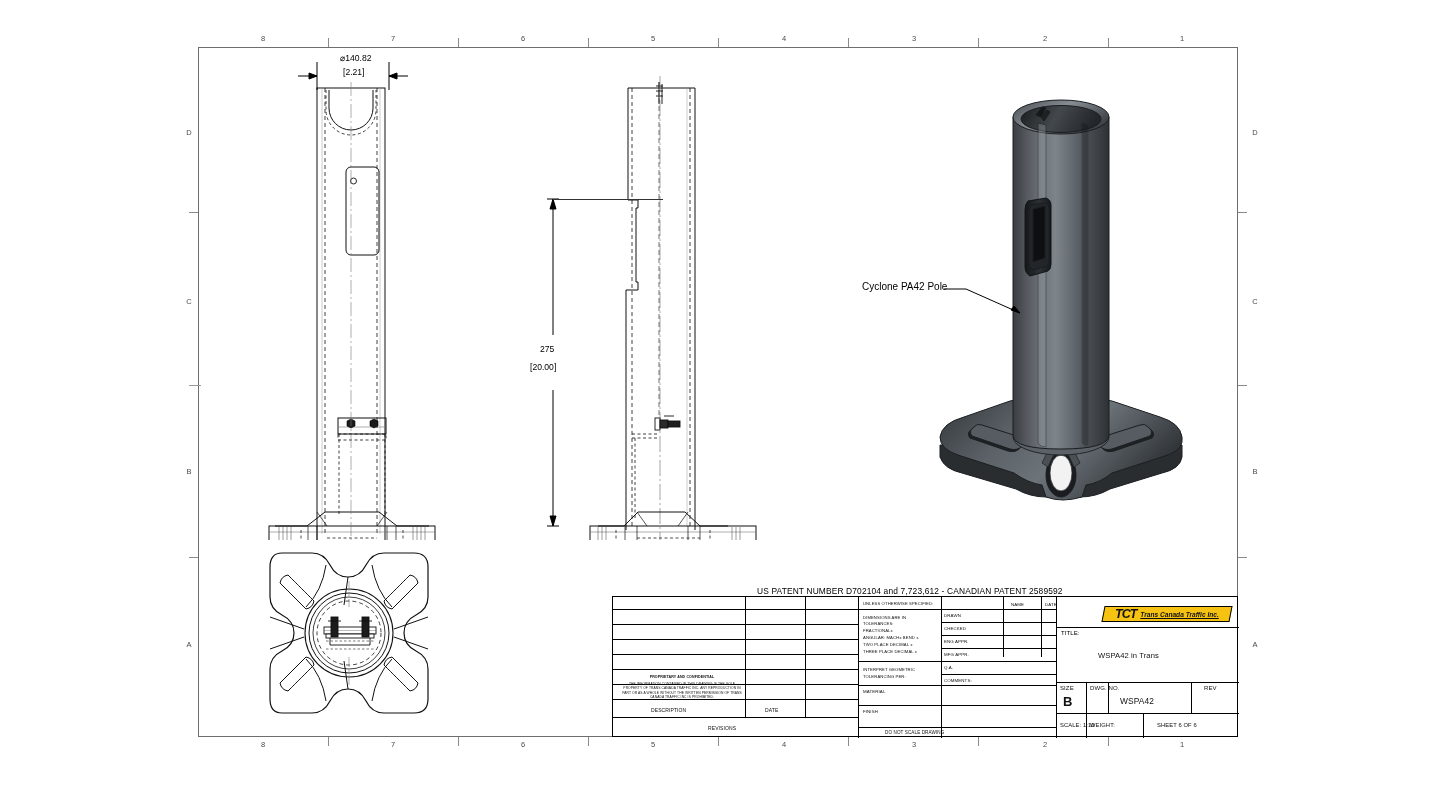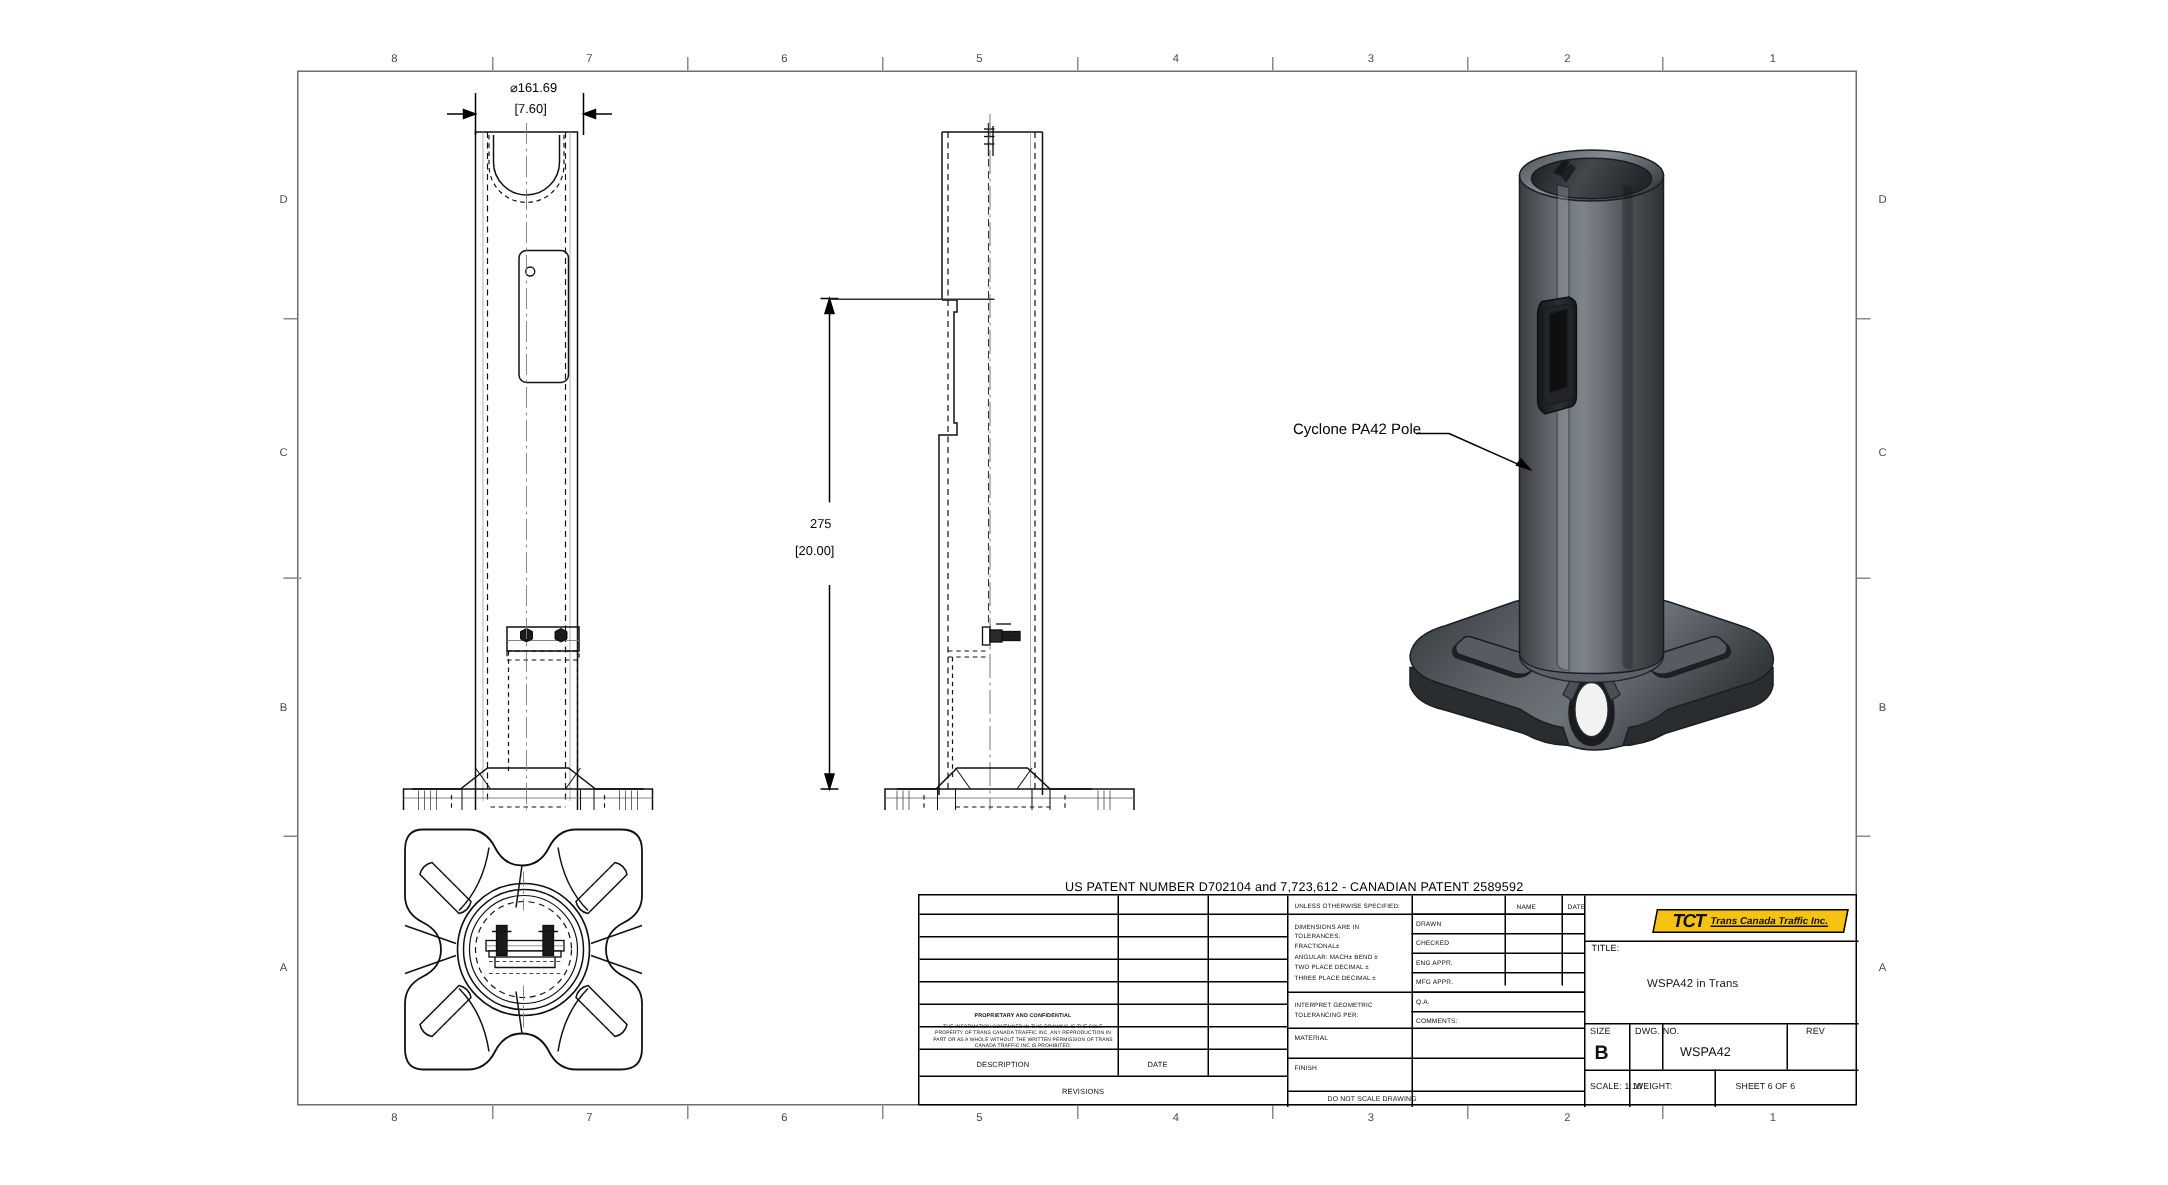--- a/index.html
+++ b/index.html
@@ -62,21 +62,21 @@
     position: absolute;
     font-size: 4.6px;
     color: #111;
     line-height: 1.25;
     letter-spacing: .1px;
     white-space: pre-line;
   }
   .tb-txt-md { font-size: 6px; color: #000; }
   .patent-line {
     position: absolute;
-    left: 710px; top: 586px;
+    left: 757px; top: 586px;
     font-size: 8.4px;
     color: #000;
     letter-spacing: .15px;
     white-space: nowrap;
   }
   
   .logo-wrap {
     position: absolute;
     left: 1103px; top: 606px;
     width: 128px; height: 16px;
@@ -239,22 +239,22 @@
   <svg style="position:absolute; left:292px; top:56px;" width="130" height="34" viewBox="0 0 130 34">
     <g stroke="#000" stroke-width="1" class="nofill">
       <line x1="25" y1="6" x2="25" y2="34"></line>
       <line x1="97" y1="6" x2="97" y2="34"></line>
       <line x1="6" y1="20" x2="25" y2="20"></line>
       <line x1="116" y1="20" x2="97" y2="20"></line>
       <polygon points="25,20 17,17 17,23" fill="#000"></polygon>
       <polygon points="97,20 105,17 105,23" fill="#000"></polygon>
     </g>
   </svg>
-  <div class="dim-txt" style="left:340px; top:53px;">⌀161.69</div>
-  <div class="dim-txt" style="left:343px; top:67px;">[7.60]</div>
+  <div class="dim-txt" style="left:340px; top:53px;">⌀140.82</div>
+  <div class="dim-txt" style="left:343px; top:67px;">[2.21]</div>
 
   <svg style="position:absolute; left:580px; top:60px;" width="190" height="480" viewBox="0 0 190 480">
     <g stroke="#111" class="nofill" stroke-width="1">
 
       <line x1="115" y1="28" x2="115" y2="470" stroke-width="1"></line>
       <line x1="48" y1="28" x2="48" y2="140" stroke-width="1"></line>
 
       <line x1="48" y1="28" x2="115" y2="28" stroke-width="1"></line>
 
       <path d="M48 140 L58 140 L58 148 L56 148 L56 222 L58 222 L58 230 L46 230 L46 470" stroke-width="1"></path>

